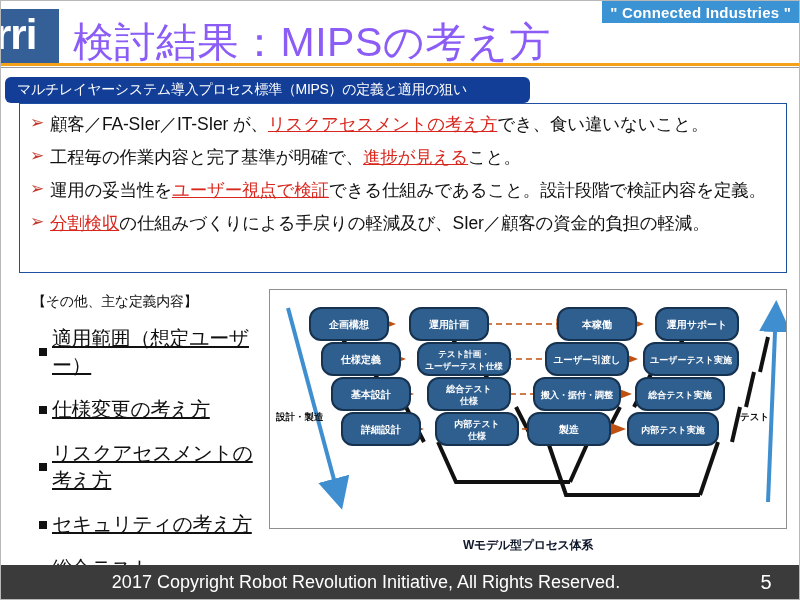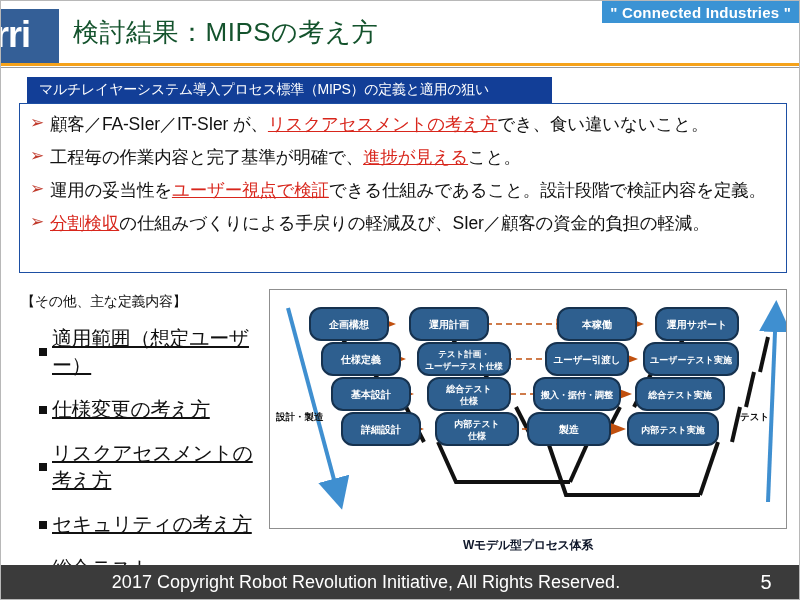--- a/index.html
+++ b/index.html
@@ -16,51 +16,51 @@
   .badge{
     position:absolute;top:0;right:0;height:22px;
     background:#3b93d4;color:#fff;
     font-size:15px;font-weight:bold;letter-spacing:.2px;
     display:flex;align-items:center;padding:0 8px;
     font-family:"Liberation Sans","DejaVu Sans",sans-serif;
   }
   .logo{
     position:absolute;left:0;top:8px;width:58px;height:56px;
     background:#345f97;color:#ffffff;
-    font-size:36px;font-weight:bold;line-height:52px;
+    font-size:42px;font-weight:bold;line-height:52px;
     letter-spacing:-1px;text-indent:-6px;overflow:hidden;
   }
   .title{
     position:absolute;left:72px;top:14px;
-    font-size:26px;color:#14532d;letter-spacing:.5px;white-space:nowrap;
+    font-size:41px;color:#8b5cf6;letter-spacing:.5px;white-space:nowrap;
   }
   .hr-orange{position:absolute;left:0;top:62px;width:800px;height:3px;background:#f5a21a;}
   .hr-grey{position:absolute;left:0;top:66px;width:800px;height:1px;background:#9a9a9a;}
 
   
   .subbar{
-    position:absolute;left:26px;top:76px;width:525px;height:26px;
+    position:absolute;left:4px;top:76px;width:525px;height:26px;
     background:#123e97;color:#fff;
     font-size:14px;display:flex;align-items:center;padding-left:12px;
-    box-sizing:border-box;letter-spacing:-.3px;
+    box-sizing:border-box;letter-spacing:-.3px;border-radius:6px;
   }
 
   
   .panel{
     position:absolute;left:18px;top:102px;width:768px;height:170px;
     border:1px solid #1d4fa3;box-sizing:border-box;background:#fff;
   }
   .blt{display:flex;align-items:flex-start;margin:0 0 0 10px;padding-top:8px;}
   .blt .mark{color:#c0392b;font-size:17px;line-height:22px;width:20px;flex:0 0 20px;}
   .blt .txt{font-size:17.5px;color:#111;line-height:25px;letter-spacing:-.2px;}
   .u{color:#d8261c;text-decoration:underline;}
 
   
   .listbox{position:absolute;left:20px;top:292px;width:240px;}
-  .listhead{font-size:14px;color:#111;margin-bottom:14px;letter-spacing:-.3px;}
+  .listhead{font-size:14px;color:#111;margin-bottom:14px;letter-spacing:-.3px;margin-left:11px;}
   .li{display:flex;align-items:center;margin:0 0 17px 18px;font-size:20px;color:#111;}
   .li .sq{width:8px;height:8px;background:#111;flex:0 0 8px;margin-right:5px;}
   .li .lt{text-decoration:underline;letter-spacing:-.4px;}
 
   
   .diagram{
     position:absolute;left:268px;top:288px;width:518px;height:240px;
     border:1px solid #8f8f8f;box-sizing:border-box;background:#fff;overflow:hidden;
   }
   .diagram svg{display:block;}

